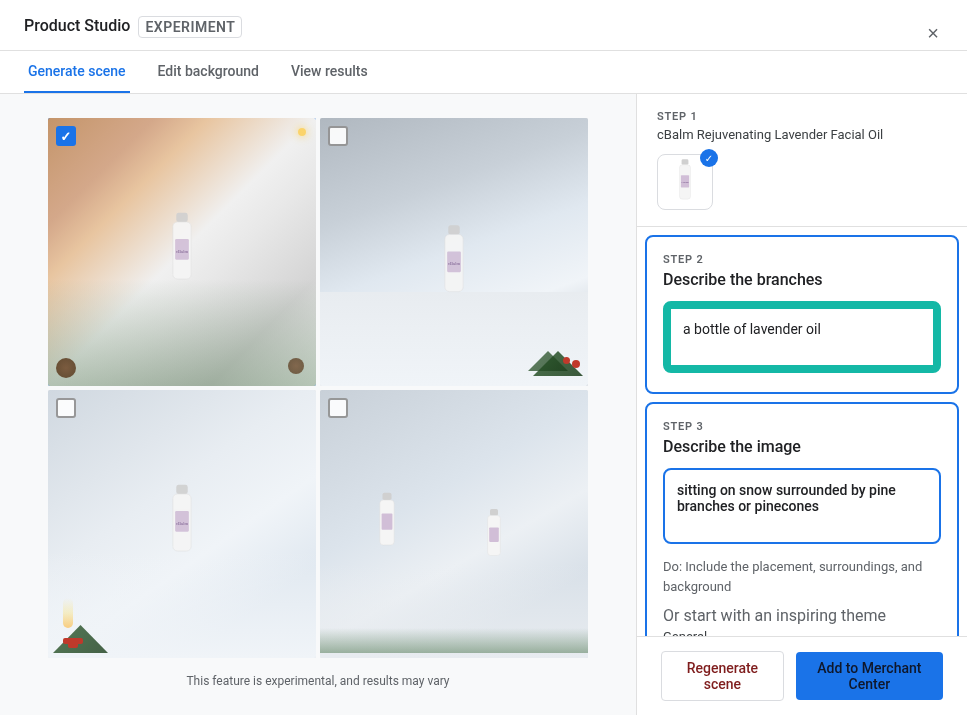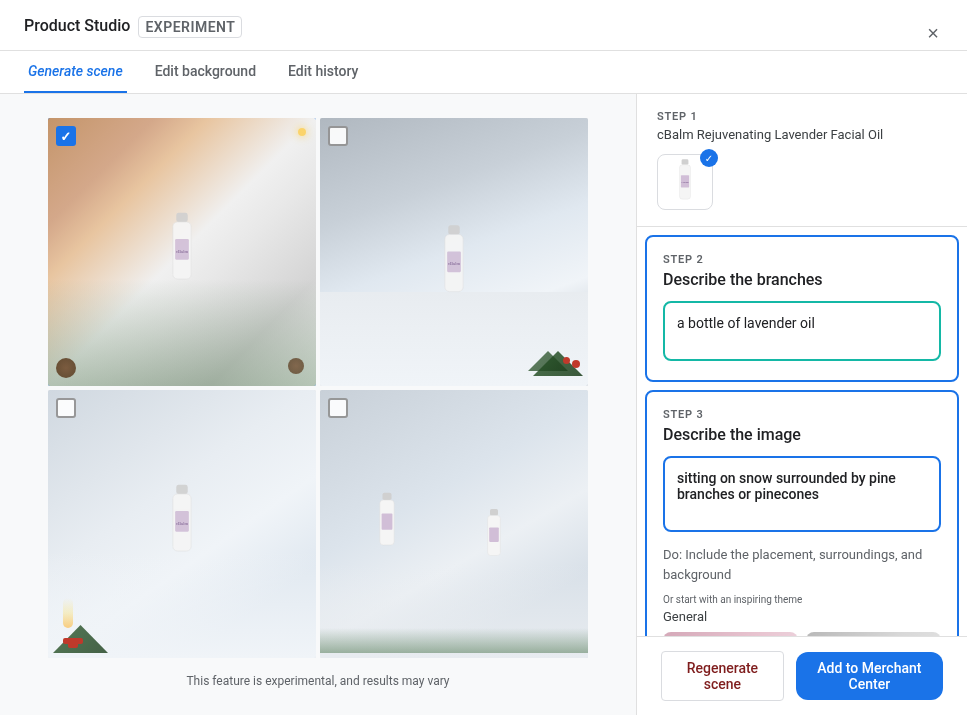--- a/index.html
+++ b/index.html
@@ -20,21 +20,21 @@
       background: none; border: none; cursor: pointer; color: #5f6368;
       font-size: 20px; padding: 4px; border-radius: 50%; display: flex; align-items: center;
     }
 
     .tabs { display: flex; gap: 0; padding: 0 24px; border-bottom: 1px solid #e0e0e0; }
     .tab {
       padding: 12px 4px; margin-right: 24px; font-size: 14px; color: #5f6368;
       cursor: pointer; border-bottom: 2px solid transparent; font-weight: 500;
       white-space: nowrap;
     }
-    .tab.active { color: #1a73e8; border-bottom: 2px solid #1a73e8; font-style: italic; }
+    .tab.active { color: #1a73e8; border-bottom: 2px solid #1a73e8; }
 
     .main-content {
       display: flex; height: calc(721px - 100px); overflow: hidden;
     }
 
     .left-panel {
       flex: 1; padding: 24px; display: flex; flex-direction: column; align-items: center;
       background: #f8f9fa; border-right: 1px solid #e0e0e0; overflow-y: auto;
     }
 
@@ -100,33 +100,33 @@
       display: flex; align-items: center; justify-content: center; position: relative;
       background: #fff;
     }
     .product-thumbnail-check {
       position: absolute; top: -6px; right: -6px; width: 18px; height: 18px;
       background: #1a73e8; border-radius: 50%; display: flex; align-items: center; justify-content: center;
       font-size: 10px; color: white;
     }
 
     .text-input {
-      width: 100%; padding: 12px; border: 2px solid #14b8a6; border-radius: 8px;
+      width: 100%; padding: 12px; border: 8px solid #14b8a6; border-radius: 8px;
       font-size: 14px; color: #202124; outline: none; resize: none;
       font-family: inherit;
     }
 
     .describe-scene-input {
       width: 100%; padding: 12px; border: 2px solid #1a73e8; border-radius: 8px;
       font-size: 14px; color: #202124; font-weight: 500; outline: none; resize: none;
       font-family: inherit;
     }
 
     .helper-text { font-size: 13px; color: #5f6368; margin-top: 10px; line-height: 1.5; }
-    .or-text { font-size: 10px; color: #5f6368; margin: 10px 0 4px; }
+    .or-text { font-size: 16px; color: #5f6368; margin: 10px 0 4px; }
     .theme-label { font-size: 13px; color: #3c4043; margin-bottom: 8px; }
 
     .theme-thumbnails { display: flex; gap: 8px; }
     .theme-thumb {
       flex: 1; height: 60px; border-radius: 8px; background: #e0e0e0; overflow: hidden;
     }
     .theme-thumb-1 { background: linear-gradient(135deg, #d4a8b8 0%, #e8c4d0 50%, #f0e0e8 100%); }
     .theme-thumb-2 { background: linear-gradient(135deg, #b8b8b8 0%, #d8d8d8 50%, #e8e8e8 100%); }
 
     .footer-buttons {
@@ -135,22 +135,22 @@
       position: absolute; bottom: 0; right: 0; width: 330px;
     }
 
     .btn-secondary {
       padding: 8px 20px; border: 1px solid #dadce0; border-radius: 4px;
       background: #fff; color: #7f1d1d; font-size: 14px; font-weight: 500;
       cursor: pointer; font-family: inherit;
     }
 
     .btn-primary {
-      padding: 8px 20px; border: none; border-radius: 12px;
-      background: #1a73e8; color: #ffffff; font-size: 14px; font-weight: 500;
+      padding: 8px 20px; border: none; border-radius: 4px;
+      background: #1a73e8; color: #0f172a; font-size: 14px; font-weight: 500;
       cursor: pointer; font-family: inherit;
     }
 
     .step-1-section { padding: 16px 20px; border-bottom: 1px solid #e0e0e0; }
     .step-2-section {
       margin: 8px; border: 2px solid #1a73e8; border-radius: 8px; padding: 16px;
     }
     .step-3-section {
       margin: 8px; border: 2px solid #1a73e8; border-radius: 8px; padding: 16px;
     }
@@ -162,21 +162,21 @@
   <div class="dialog-title-area">
     <span class="dialog-title">Product Studio</span>
     <span class="experiment-badge">EXPERIMENT</span>
   </div>
   <button class="close-btn">×</button>
 </div>
 
 <div class="tabs">
   <div class="tab active">Generate scene</div>
   <div class="tab">Edit background</div>
-  <div class="tab">Edit history</div>
+  <div class="tab">View results</div>
 </div>
 
 <div class="main-content">
 
   <div class="left-panel">
     <div class="image-grid">
 
       <div class="image-cell selected">
         <div class="img-1" style="width:100%;height:100%;position:absolute;top:0;left:0;"></div>
         <div class="pine-overlay"></div>

